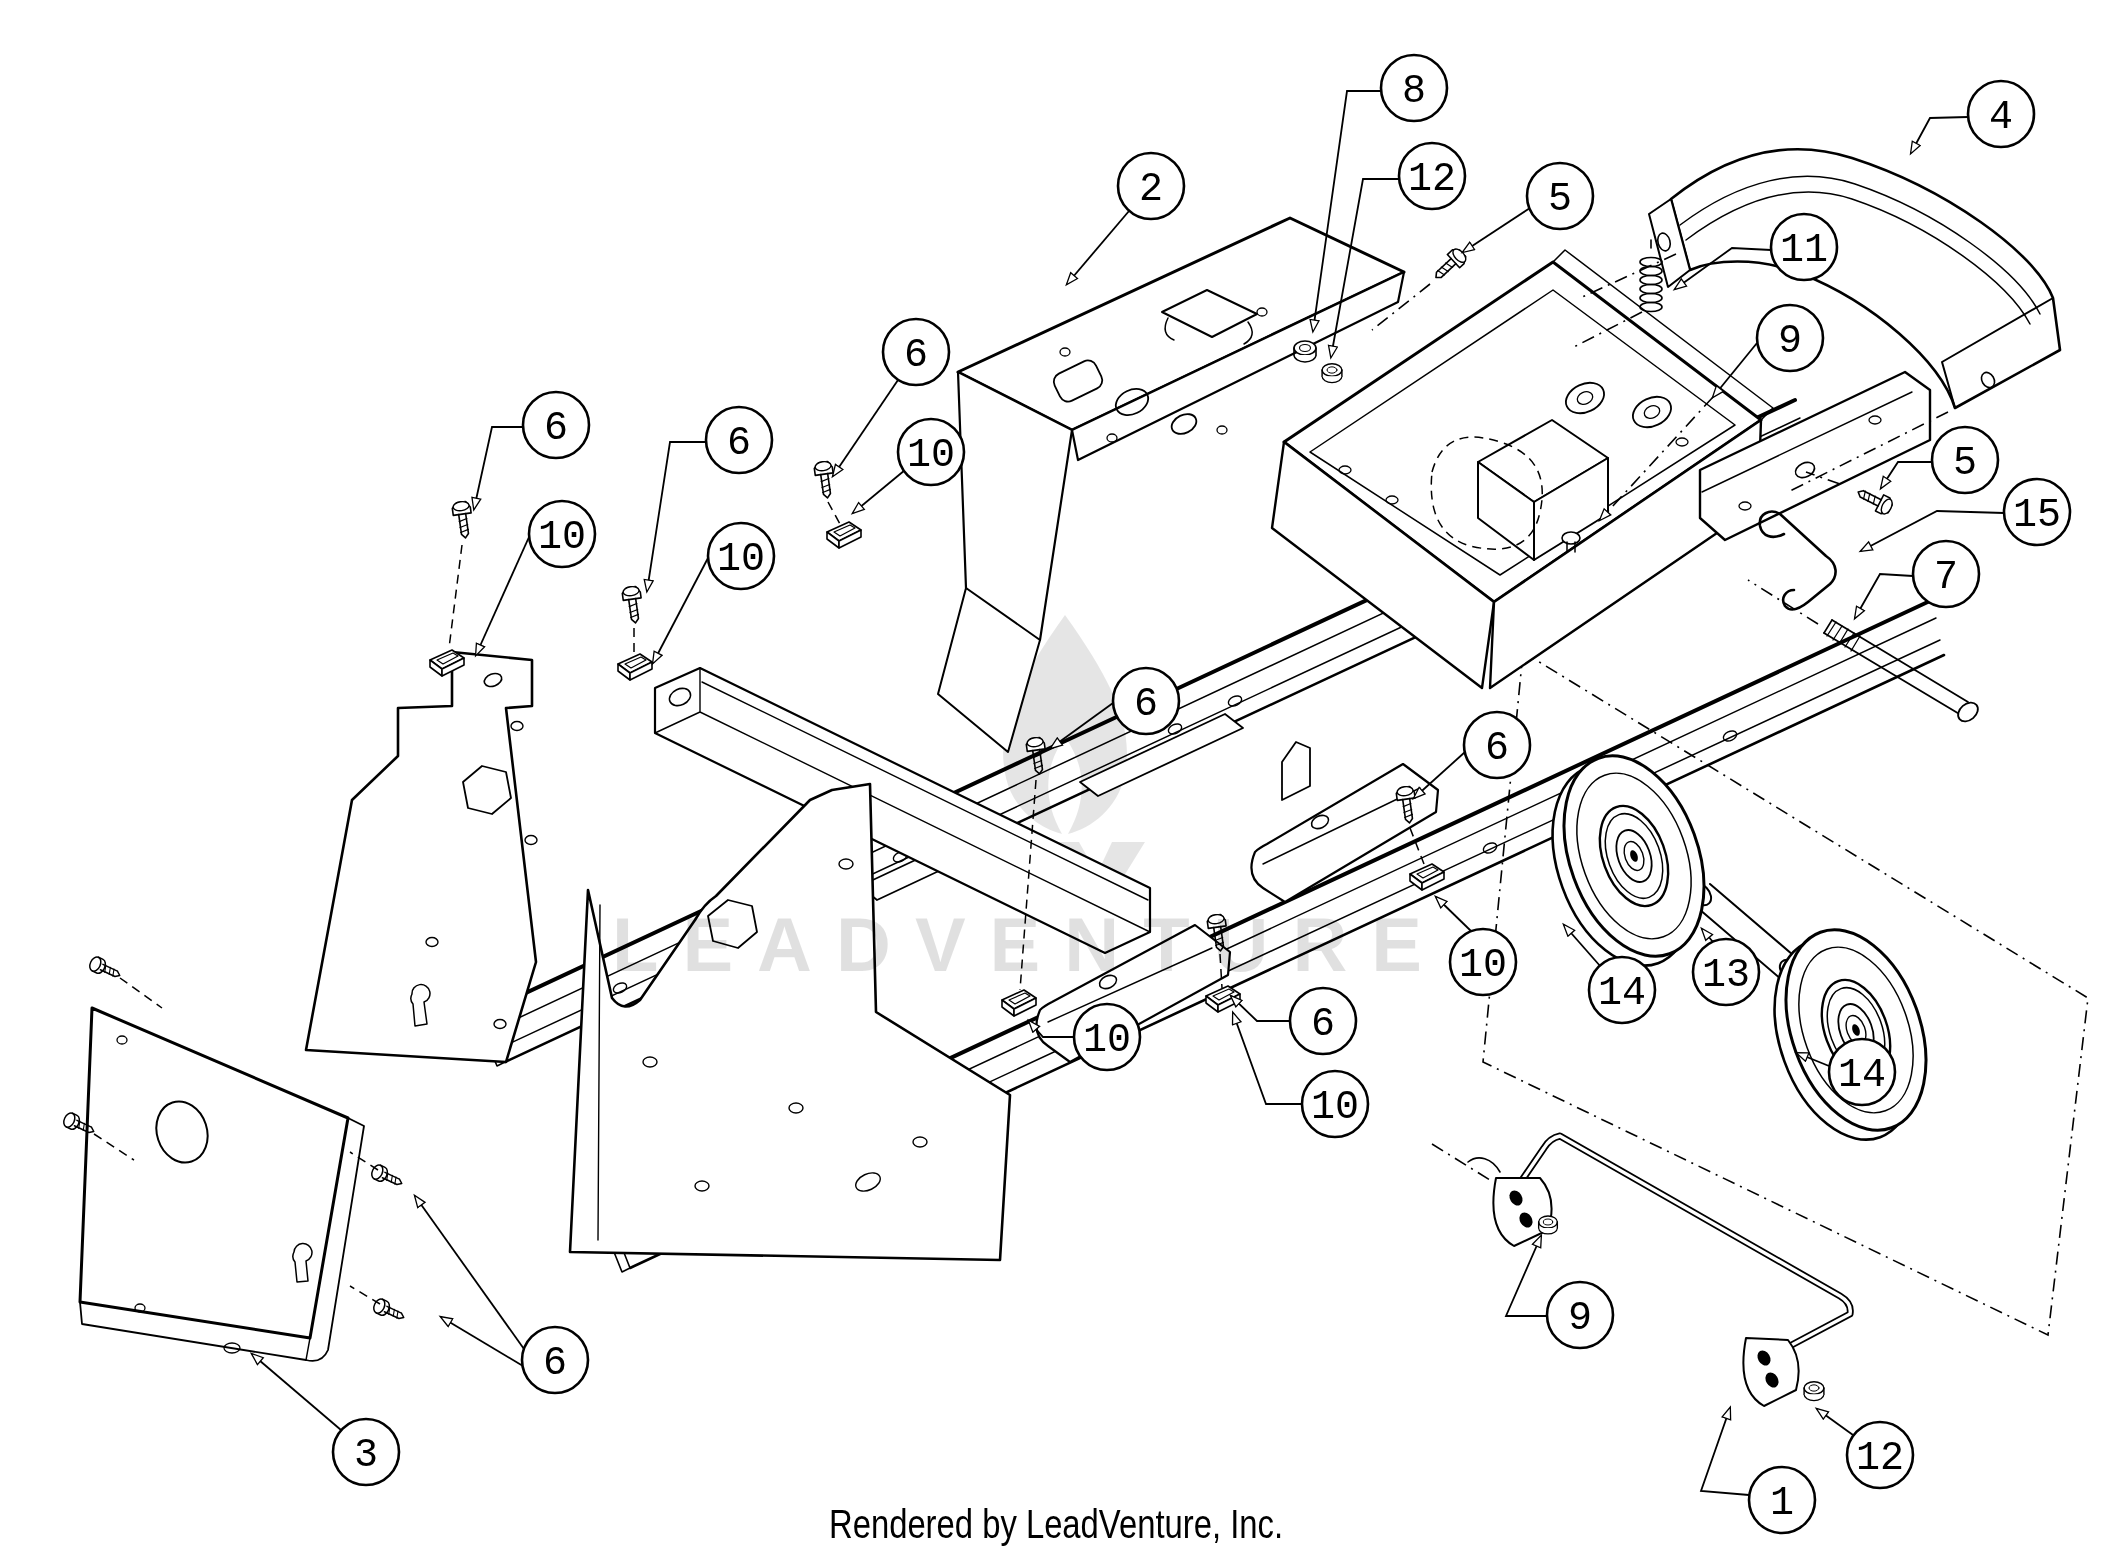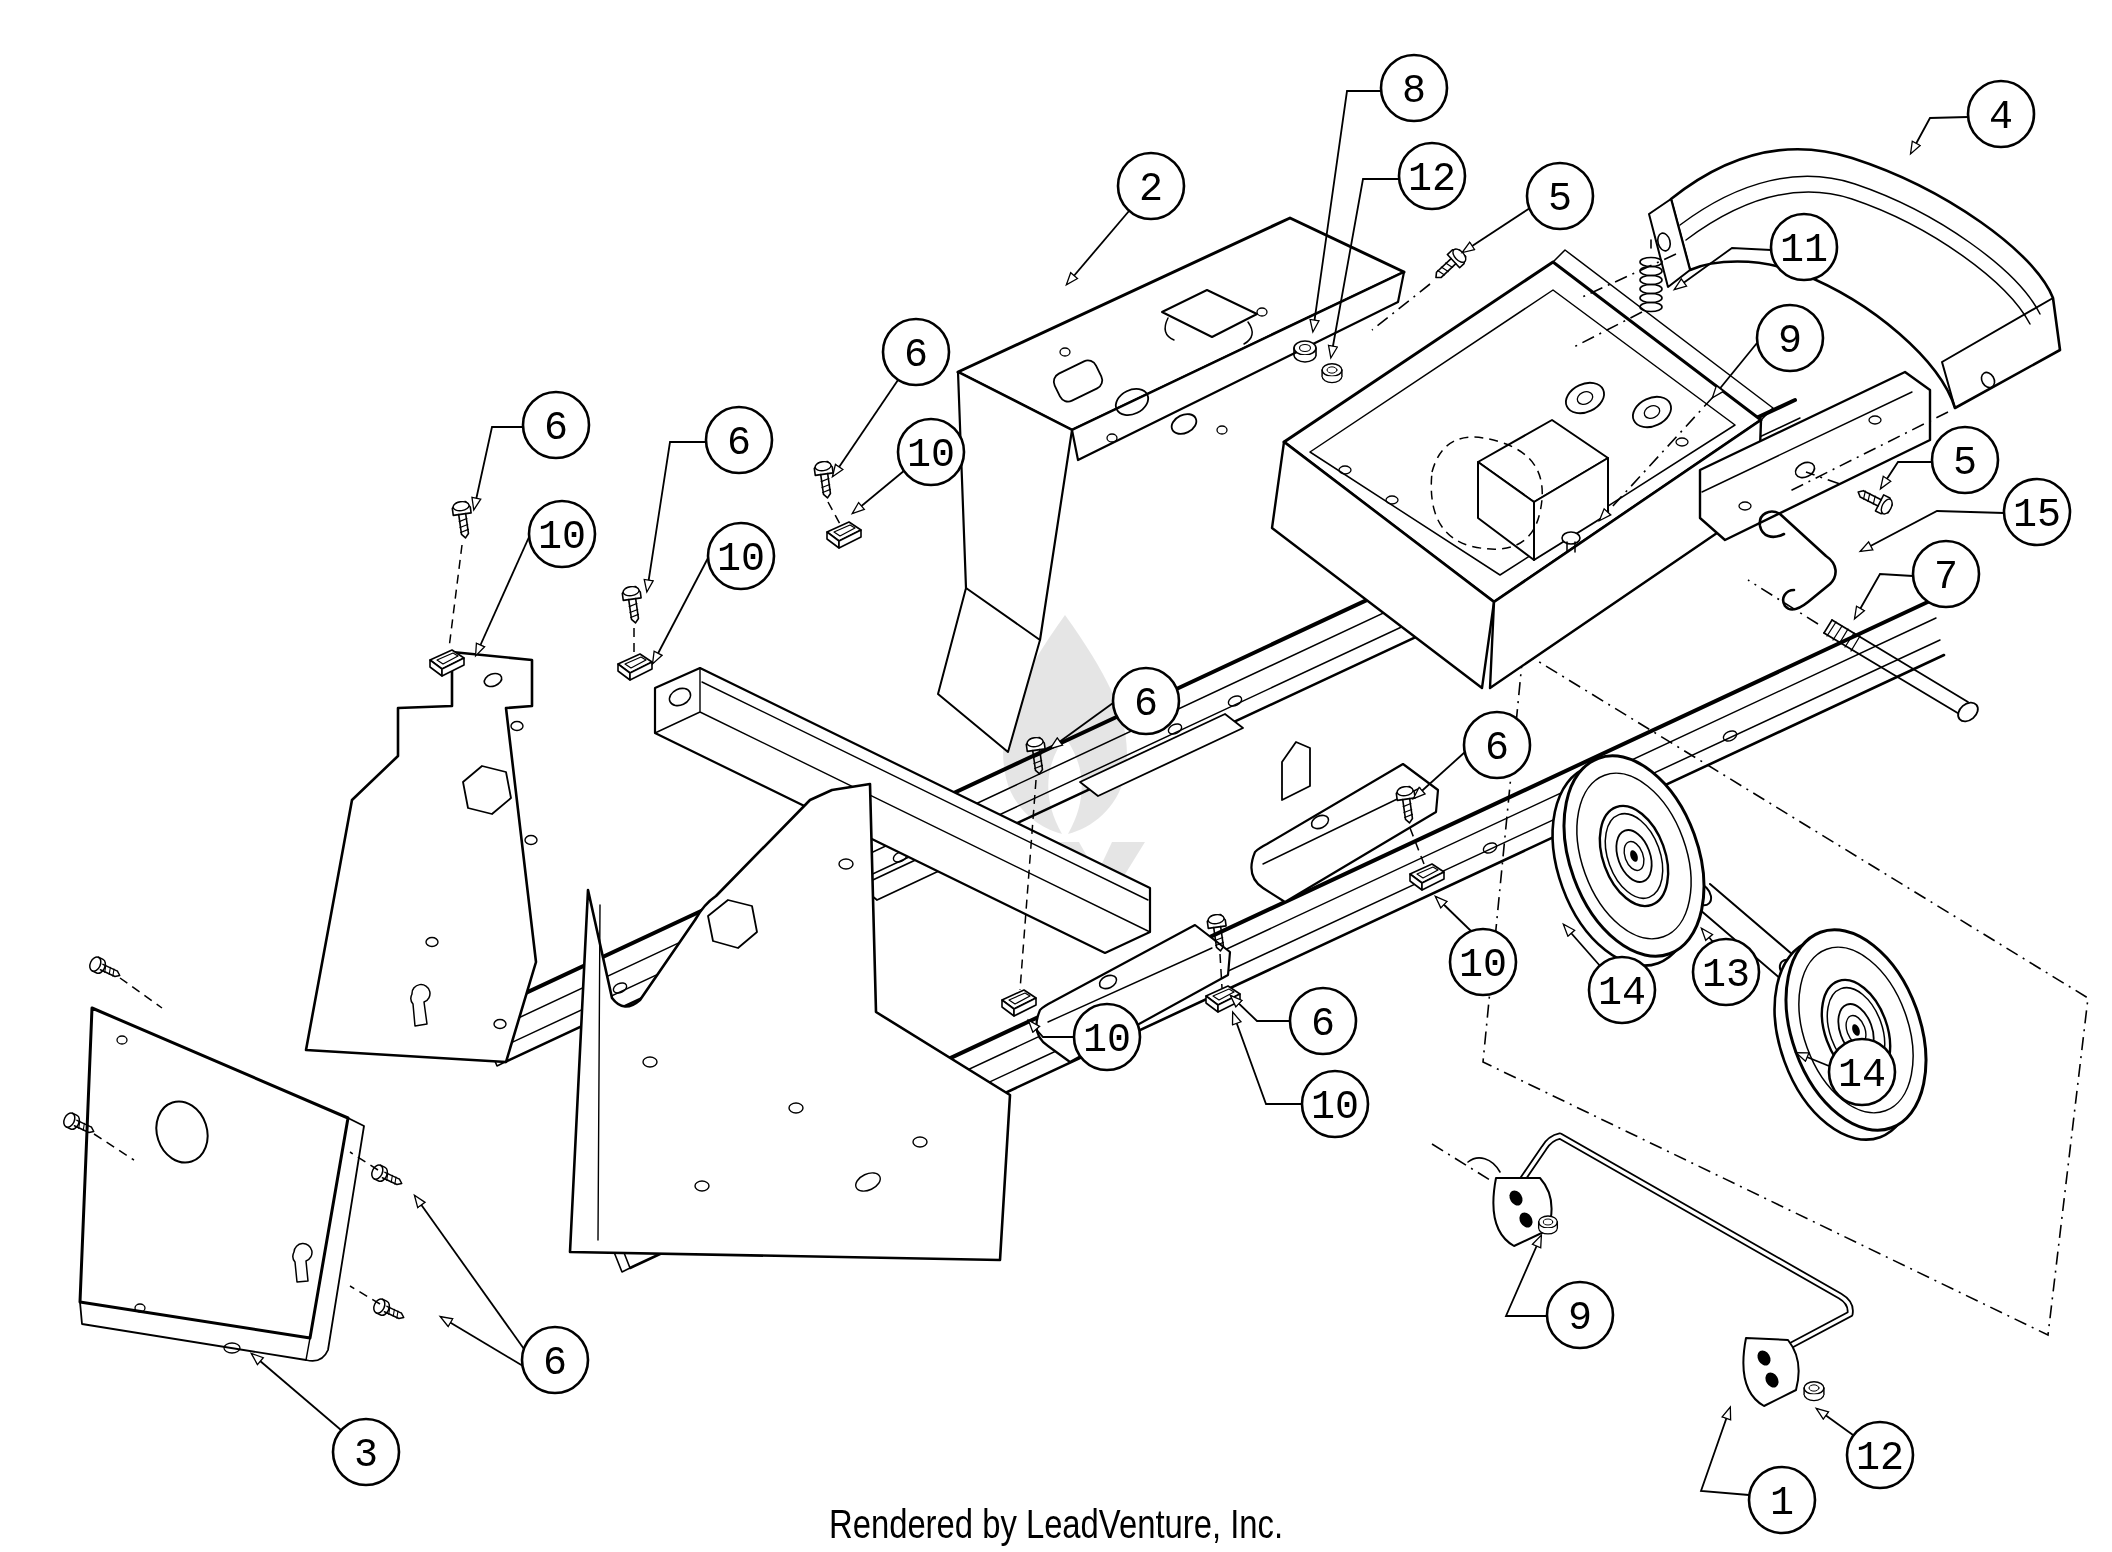--- a/index.html
+++ b/index.html
@@ -483,15 +483,16 @@
           <text x="555" y="1374" class="callout-num">6</text>
         </g>
         <g>
           <polyline points="341,1430 252,1354" class="leader" marker-end="url(#arrow)"></polyline>
           <circle cx="366" cy="1452" r="33" class="callout-circle"></circle>
           <text x="366" y="1466" class="callout-num">3</text>
         </g>
       </g>
 </svg>
 
+<div id="wm-text">LEADVENTURE</div>
 <div id="footer">Rendered by LeadVenture, Inc.</div>
 
 </div>
 
 </body></html>

